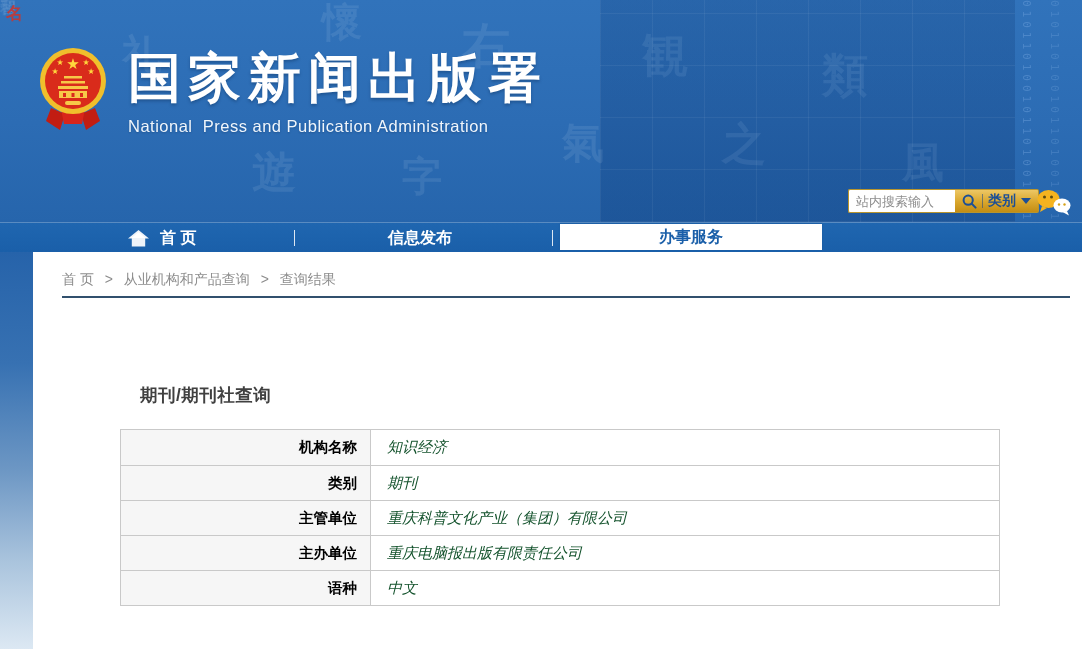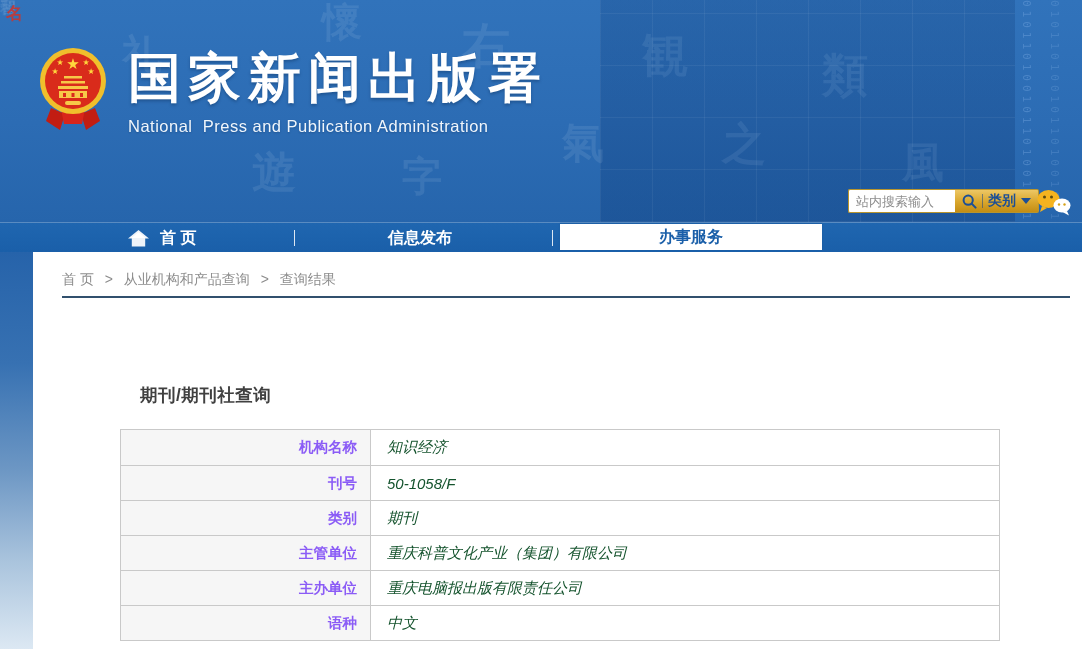--- a/index.html
+++ b/index.html
@@ -107,21 +107,21 @@
   .crumb-rule { position:absolute; left:29px; top:44px; width:1008px; height:2px; background:#31506d; }
 
   .section-title { position:absolute; left:107px; top:131px; font-size:17.5px; font-weight:bold; color:#404040; letter-spacing:0.5px; }
 
   .info-table { position:absolute; left:87px; top:177px; width:880px; border:1px solid #c9c9c9; background:#ffffff; }
   .t-row { display:flex; height:35px; border-top:1px solid #c9c9c9; }
   .t-row:first-child { border-top:none; }
   .t-label {
     width:250px; background:#f6f6f6; border-right:1px solid #c9c9c9;
     display:flex; align-items:center; justify-content:flex-end; padding-right:13px;
-    font-size:14.5px; font-weight:bold; color:#8b5cf6;
+    font-size:14.5px; font-weight:bold; color:#000000;
   }
   .t-value { flex:1; display:flex; align-items:center; padding-left:16px; font-size:15px; color:#14532d;font-style:italic; }
 </style>
 </head>
 <body>
 
 <div class="page">
 
   <header class="site-header">
     <div class="seal-band"></div>
@@ -227,24 +227,20 @@
     <div class="crumb-rule"></div>
 
     <h2 class="section-title">期刊/期刊社查询</h2>
 
     <div class="info-table">
       <div class="t-row">
         <div class="t-label">机构名称</div>
         <div class="t-value">知识经济</div>
       </div>
       <div class="t-row">
-        <div class="t-label">刊号</div>
-        <div class="t-value">50-1058/F</div>
-      </div>
-      <div class="t-row">
         <div class="t-label">类别</div>
         <div class="t-value">期刊</div>
       </div>
       <div class="t-row">
         <div class="t-label">主管单位</div>
         <div class="t-value">重庆科普文化产业（集团）有限公司</div>
       </div>
       <div class="t-row">
         <div class="t-label">主办单位</div>
         <div class="t-value">重庆电脑报出版有限责任公司</div>

